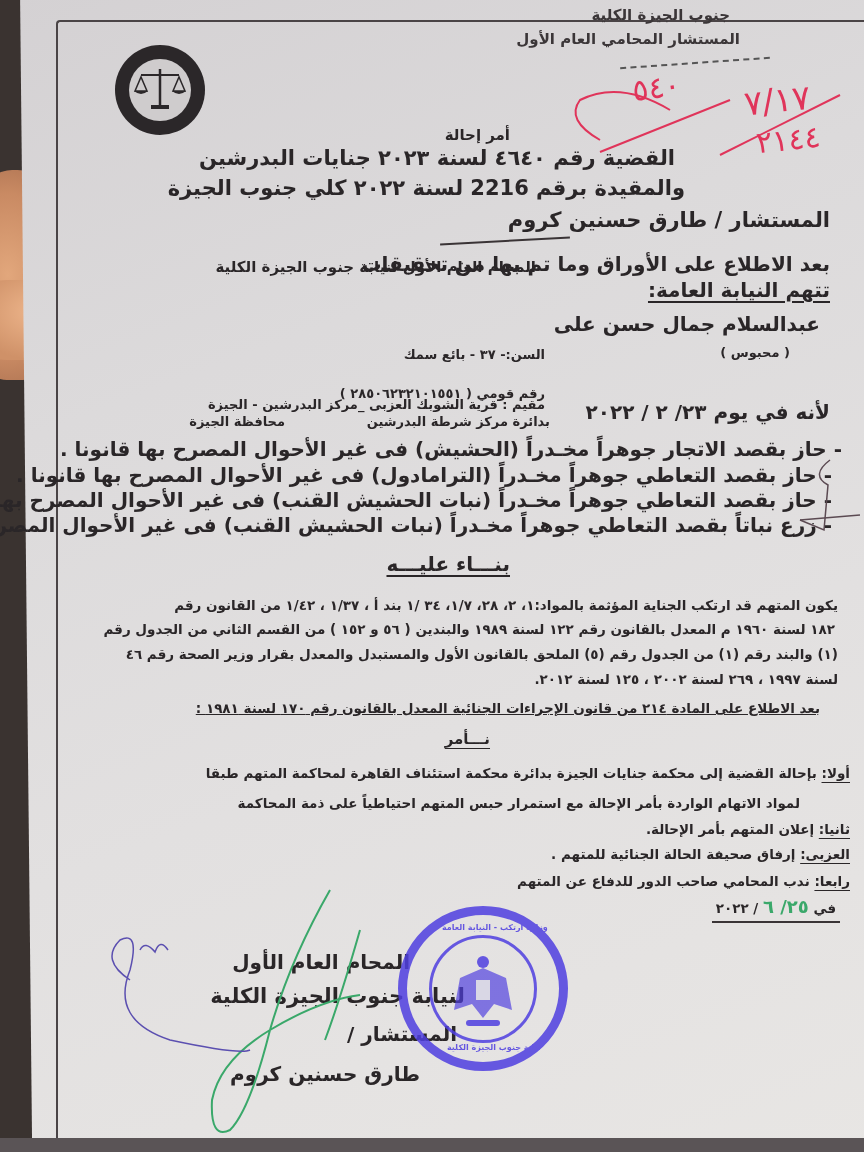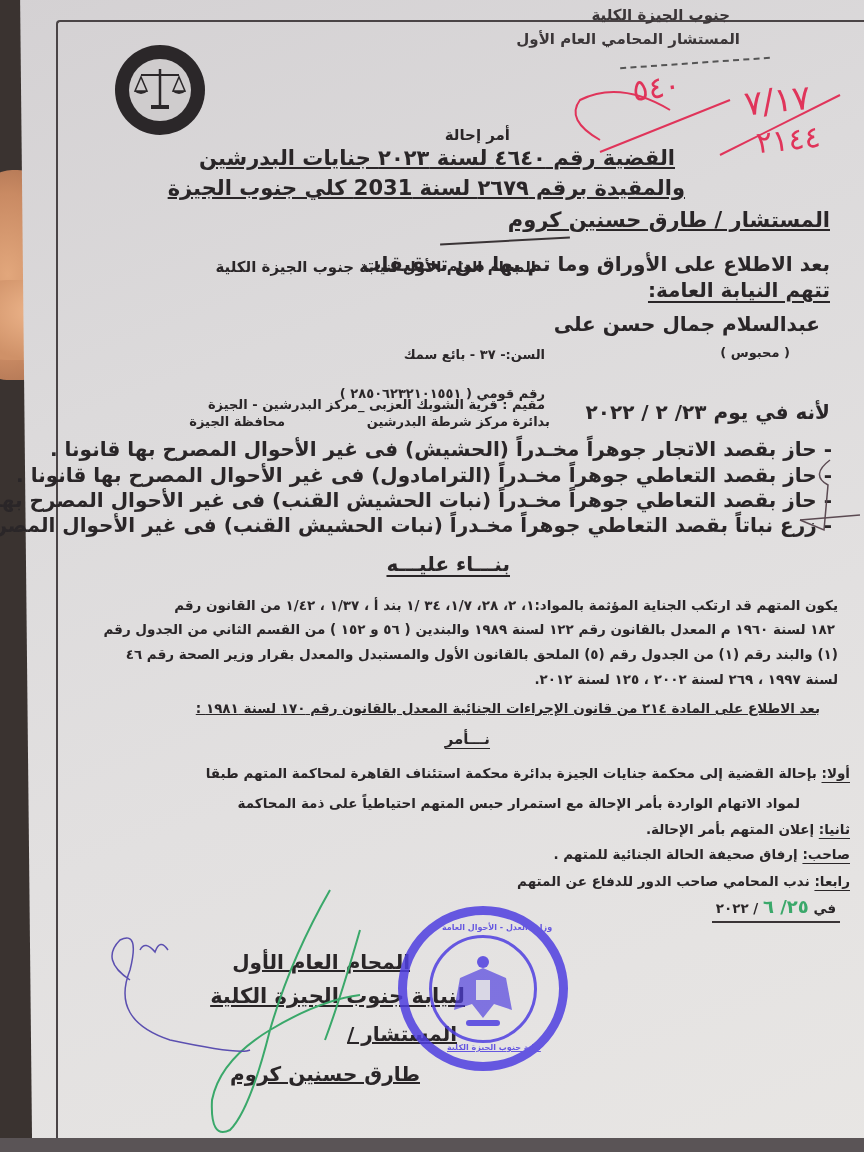--- a/index.html
+++ b/index.html
@@ -33,21 +33,21 @@
     position: absolute; left: 60px; top: 0; width: 790px; height: 856px;
     direction: rtl; color: #2a2628;
   }
   .abs { position: absolute; white-space: nowrap; }
   .bold { font-weight: bold; }
 
   .hdr-line { font-size: 15px; font-weight: bold; color: #3b3638; }
   .dash { border-bottom: 2px dashed #555; }
 
   .title-sm { font-size: 15px; font-weight: bold; }
-  .title-lg { font-size: 21px; font-weight: bold; letter-spacing: 0.2px; text-decoration: underline; }
+  .title-lg { font-size: 21px; font-weight: bold; letter-spacing: 0.2px; }
   .fs14 { font-size: 20px; }
   .fs13 { font-size: 13px; }
   .fs15 { font-size: 15px; }
   .ul { text-decoration: underline; text-underline-offset: 4px; }
   .hr { position: absolute; height: 2px; background: #3a3436; }
 
   .para { font-size: 13.5px; font-weight: bold; line-height: 22px; }
 
   .emblem {
     position: absolute; left: 115px; top: 45px; width: 90px; height: 90px;
@@ -106,40 +106,40 @@
   <div class="abs red-ink" style="right:30px; top:122px; font-size:30px; transform:rotate(-6deg);">٢١٤٤</div>
   <div class="abs red-ink" style="right:170px; top:70px; font-size:30px; transform:rotate(-8deg);">٥٤٠</div>
   <svg class="sig-svg" style="left:500px; top:60px;" width="290" height="110">
     <path d="M40 80 Q5 60 20 40 Q60 20 110 50" stroke="#e0345a" stroke-width="2" fill="none"></path>
     <path d="M40 92 L170 40" stroke="#e0345a" stroke-width="2" fill="none"></path>
     <path d="M160 95 L280 35" stroke="#e0345a" stroke-width="2" fill="none"></path>
   </svg>
 
   <div class="abs title-sm" style="right:340px; top:126px;">أمر إحالة</div>
   <div class="abs title-lg" style="right:175px; top:146px;">القضية رقم ٤٦٤٠ لسنة ٢٠٢٣ جنايات البدرشين</div>
-  <div class="abs title-lg" style="right:165px; top:176px;">والمقيدة برقم ٢٦٧٩ لسنة 2031 كلي جنوب الجيزة</div>
+  <div class="abs title-lg" style="right:165px; top:176px;">والمقيدة برقم 2216 لسنة ٢٠٢٢ كلي جنوب الجيزة</div>
 
   <div class="abs title-lg" style="right:20px; top:208px;">المستشار / طارق حسنين كروم</div>
   <div class="hr" style="right:280px; top:240px; width:130px; transform:rotate(-3deg);"></div>
 
   <div class="abs fs15 bold" style="right:314px; top:258px;">المحام العام الأول لنيابة جنوب الجيزة الكلية</div>
   <div class="abs fs14 bold" style="right:20px; top:252px;">بعد الاطلاع على الأوراق وما تم بها من تحقيقات</div>
   <div class="abs fs14 bold ul" style="right:20px; top:278px;">تتهم النيابة العامة:</div>
 
   <div class="abs fs14 bold" style="right:30px; top:312px;">عبدالسلام جمال حسن على</div>
   <div class="abs fs13 bold" style="right:60px; top:345px;">( محبوس )</div>
   <div class="abs fs13 bold" style="right:305px; top:338px;margin-top:9px;">السن:- ٣٧ - بائع سمك</div>
   <div class="abs fs13 bold" style="right:305px; top:362px;margin-top:35px;">مقيم : قرية الشوبك العزبى _مركز البدرشين - الجيزة</div>
   <div class="abs fs13 bold" style="right:305px; top:386px;">رقم قومي ( ٢٨٥٠٦٢٣٢١٠١٥٥١ )</div>
 
   <div class="abs fs14 bold" style="right:20px; top:400px;text-align:center;">لأنه في يوم ٢٣/ ٢ / ٢٠٢٢</div>
   <div class="abs fs13 bold" style="right:300px; top:414px;">بدائرة مركز شرطة البدرشين</div>
   <div class="abs fs13 bold" style="right:565px; top:414px;">محافظة الجيزة</div>
 
-  <div class="abs fs14 bold" style="right:18px; top:437px;">- حاز بقصد الاتجار جوهراً مخـدراً (الحشيش) فى غير الأحوال المصرح بها قانونا .</div>
+  <div class="abs fs14 bold" style="right:8px; top:437px;">- حاز بقصد الاتجار جوهراً مخـدراً (الحشيش) فى غير الأحوال المصرح بها قانونا .</div>
   <div class="abs fs14 bold" style="right:18px; top:463px;">- حاز بقصد التعاطي جوهراً مخـدراً (الترامادول) فى غير الأحوال المصرح بها قانونا .</div>
   <div class="abs fs14 bold" style="right:18px; top:488px;">- حاز بقصد التعاطي جوهراً مخـدراً (نبات الحشيش القنب) فى غير الأحوال المصرح بها قانونا.</div>
   <div class="abs fs14 bold" style="right:18px; top:513px;">- زرع نباتاً بقصد التعاطي جوهراً مخـدراً (نبات الحشيش القنب) فى غير الأحوال المصرح بها قانونا.</div>
   <svg class="sig-svg" style="left:730px; top:450px;" width="100" height="90">
     <path d="M40 10 Q20 25 38 35 L34 80 L10 70" stroke="#5b4a52" stroke-width="1.5" fill="none"></path>
     <path d="M10 70 L70 65" stroke="#5b4a52" stroke-width="1.5" fill="none"></path>
   </svg>
 
   <div class="abs fs14 bold ul" style="right:340px; top:552px;">بنـــاء عليـــه</div>
   <div class="abs para" style="right:12px; top:594px;">يكون المتهم قد ارتكب الجناية المؤثمة بالمواد:١، ٢، ٢٨، ١/٧، ٣٤ /١ بند أ ، ١/٣٧ ، ١/٤٢ من القانون رقم</div>
@@ -153,21 +153,21 @@
   <div class="abs para" style="right:0px; top:762px;">
     <span class="ul">أولا:</span><span> بإحالة القضية إلى محكمة جنايات الجيزة بدائرة محكمة استئناف القاهرة لمحاكمة المتهم طبقا</span>
   </div>
   <div class="abs para" style="right:50px; top:792px;">
     <span>لمواد الاتهام الواردة بأمر الإحالة مع استمرار حبس المتهم احتياطياً على ذمة المحاكمة</span>
   </div>
   <div class="abs para" style="right:0px; top:818px;">
     <span class="ul">ثانيا:</span><span> إعلان المتهم بأمر الإحالة.</span>
   </div>
   <div class="abs para" style="right:0px; top:843px;">
-    <span class="ul">صاحب:</span><span> إرفاق صحيفة الحالة الجنائية للمتهم .</span>
+    <span class="ul">العزبى:</span><span> إرفاق صحيفة الحالة الجنائية للمتهم .</span>
   </div>
   <div class="abs para" style="right:0px; top:870px;">
     <span class="ul">رابعا:</span><span> ندب المحامي صاحب الدور للدفاع عن المتهم</span>
   </div>
 
   <div class="abs para" style="right:10px; top:896px; border-bottom:2px solid #3a3436; padding:0 4px 2px 4px;">
     <span>في</span>
     <span style="color:#3aa86a; font-size:18px;">٢٥/ ٦</span>
     <span>/ ٢٠٢٢</span>
   </div>
@@ -180,22 +180,22 @@
 
 <div class="stamp">
   <div class="stamp-inner">
     <svg width="102" height="102" viewBox="0 0 102 102">
       <circle cx="51" cy="24" r="6" fill="#4f3fe0"></circle>
       <path d="M51 30 L28 40 L22 72 L40 66 L51 80 L62 66 L80 72 L74 40 Z" fill="#4f3fe0" opacity="0.8"></path>
       <rect x="44" y="42" width="14" height="20" fill="#d8d6e6"></rect>
       <rect x="34" y="82" width="34" height="6" rx="3" fill="#4f3fe0"></rect>
     </svg>
   </div>
-  <div class="stamp-text" style="left:35px; top:8px;">وزارة العدل - الأحوال العامة</div>
-  <div class="stamp-text" style="left:40px; top:128px;text-decoration:underline;">نيابة جنوب الجيزة الكلية</div>
+  <div class="stamp-text" style="left:35px; top:8px;">وزارة ارتكب - النيابة العامة</div>
+  <div class="stamp-text" style="left:40px; top:128px;">نيابة جنوب الجيزة الكلية</div>
 </div>
 
 <svg class="sig-svg" style="left:100px; top:880px;" width="360" height="260">
   <path d="M230 10 Q190 80 170 150 Q150 230 130 250 Q110 260 112 220 Q120 180 170 150 Q220 120 260 115" stroke="#3aa86a" stroke-width="2" fill="none"></path>
   <path d="M260 50 Q240 120 225 160" stroke="#3aa86a" stroke-width="2" fill="none"></path>
   <path d="M30 100 Q0 80 20 60 Q40 50 30 90 Q10 140 70 160 Q140 175 150 170" stroke="#5b4fb0" stroke-width="1.5" fill="none"></path>
   <path d="M40 70 Q45 60 55 72 Q60 58 68 70" stroke="#5b4fb0" stroke-width="1.5" fill="none"></path>
 </svg>
 
 <div class="bottom-bar"></div>

